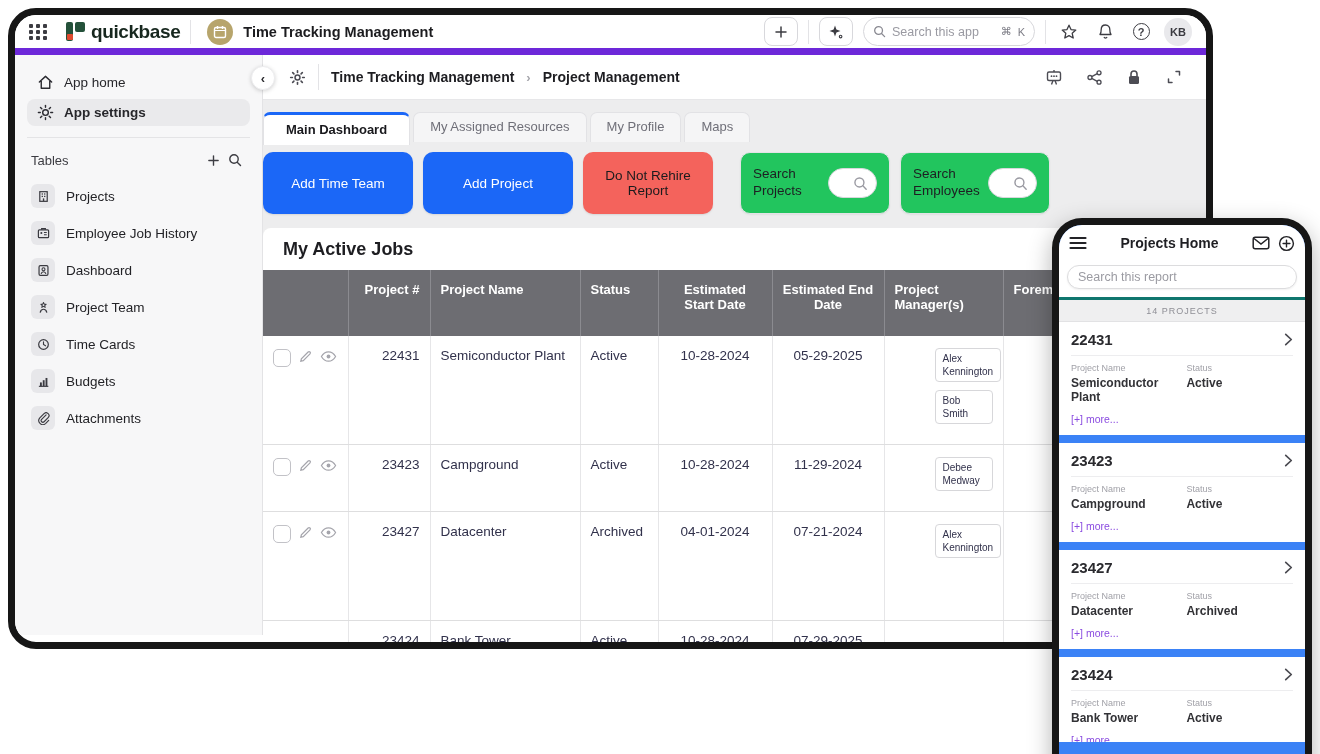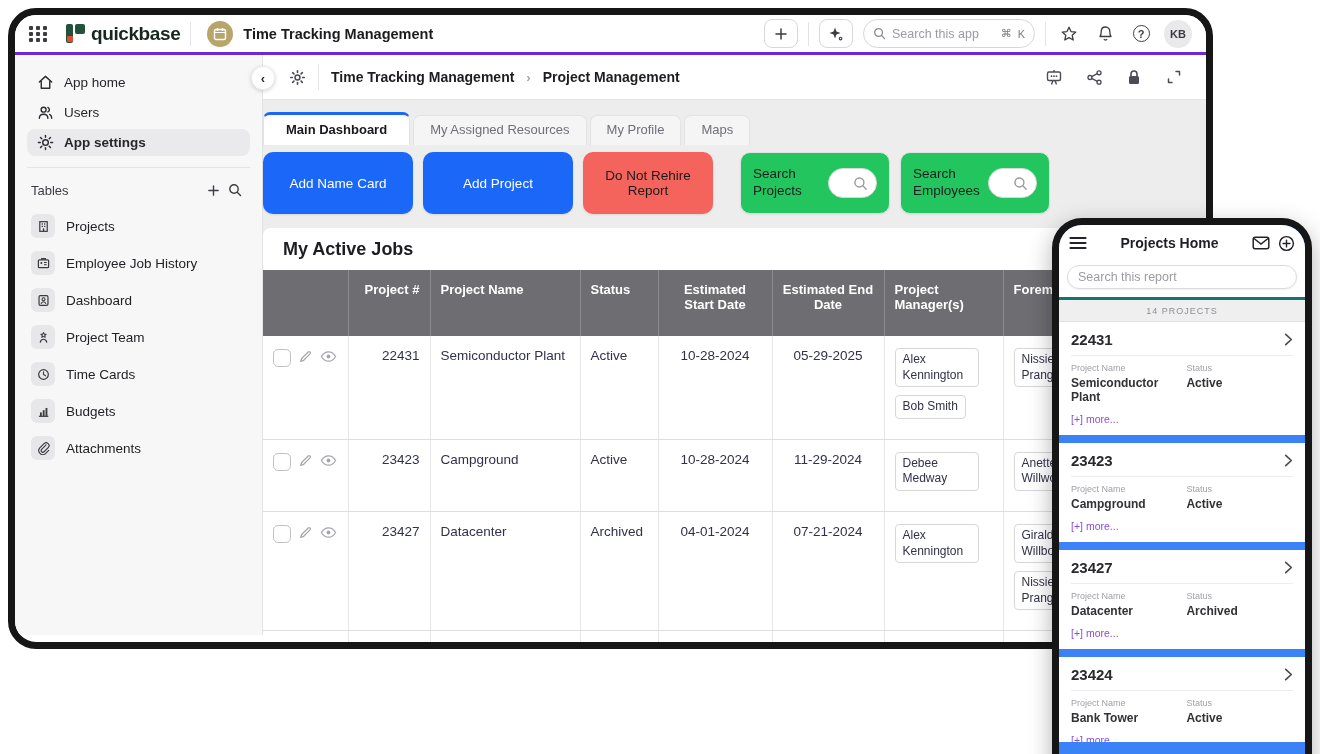--- a/index.html
+++ b/index.html
@@ -4,21 +4,21 @@
 <style>
   * { margin:0; padding:0; box-sizing:border-box; }
   html,body { width:1320px; height:754px; background:#fff; font-family:"Liberation Sans", sans-serif; }
   .stage { position:relative; width:1320px; height:754px; overflow:hidden; background:#fff; }
 
   
   .app-window { position:absolute; left:8px; top:8px; width:1205px; height:641px;
     border:7px solid #161616; border-radius:28px; background:#fff; overflow:hidden; z-index:1; }
 
   
-  .topbar { height:40px; background:#fff; border-bottom:3px solid #6d28d9; display:flex; align-items:center; padding:0 14px; gap:10px; }
+  .topbar { height:40px; background:#fff; border-bottom:7px solid #6d28d9; display:flex; align-items:center; padding:0 14px; gap:10px; }
   .waffle { display:grid; grid-template-columns:repeat(3,5px); grid-gap:2px; cursor:pointer; }
   .waffle i { width:4px; height:4px; background:#3c3c42; border-radius:1px; }
   .qb-logo { display:flex; align-items:center; gap:6px; margin-left:8px; }
   .qb-mark { position:relative; width:19px; height:19px; }
   .qb-mark .g1 { position:absolute; left:0; top:0; width:7px; height:19px; background:#24513a; border-radius:2px; }
   .qb-mark .g2 { position:absolute; left:9px; top:0; width:10px; height:10px; background:#24513a; border-radius:2px; }
   .qb-mark .r1 { position:absolute; left:1px; top:12px; width:6px; height:6px; background:#e04a2f; border-radius:1px; }
   .qb-word { font-size:19px; font-weight:bold; color:#17271e; letter-spacing:-0.4px; }
   .vdiv { width:1px; height:24px; background:#e3e3e6; }
   .app-chip { width:26px; height:26px; border-radius:50%; background:#b7a56c; display:flex; align-items:center; justify-content:center; margin-left:6px; }
@@ -46,21 +46,21 @@
   
   .main { flex:1; position:relative; background:#ededee; display:flex; flex-direction:column; min-width:0; }
   .subheader { height:45px; background:#fff; border-bottom:1px solid #e7e7e9; display:flex; align-items:center; padding:0 18px 0 26px; gap:12px; flex:none; }
   .collapse-btn { position:absolute; left:-12px; top:11px; width:24px; height:24px; background:#fff; border:1px solid #ececee; border-radius:50%; box-shadow:0 1px 4px rgba(0,0,0,0.18); display:flex; align-items:center; justify-content:center; font-size:13px; font-weight:bold; color:#2b2b2f; cursor:pointer; z-index:3; }
   .crumb { font-size:14px; font-weight:bold; color:#1d1d21; }
   .crumb-sep { color:#a6a6ac; font-size:13px; font-weight:bold; }
   .sh-spacer { flex:1; }
   .sh-ico { width:28px; height:24px; display:flex; align-items:center; justify-content:center; cursor:pointer; }
 
   .content { flex:1; padding:12px 0 0 0; display:flex; flex-direction:column; min-width:0; }
-  .tabs { display:flex; align-items:flex-end; height:33px; flex:none; }
+  .tabs { display:flex; align-items:flex-start; height:33px; flex:none; }
   .tab { height:30px; line-height:28px; padding:0 16px; background:#f5f5f6; border:1px solid #e2e2e5; border-bottom:none; border-radius:7px 7px 0 0; font-size:13px; color:#6f6f78; margin-right:3px; cursor:pointer; white-space:nowrap; }
   .tab.active { height:33px; line-height:29px; background:#fff; border-top:3px solid #1b67f7; font-weight:bold; color:#19191d; padding:0 22px; }
 
   .actions { display:flex; align-items:stretch; gap:10px; margin:7px 0 0 0; height:62px; flex:none; }
   .btn-solid { width:150px; border-radius:10px; display:flex; align-items:center; justify-content:center; text-align:center; font-size:13.5px; cursor:pointer; box-shadow:0 1px 2px rgba(0,0,0,0.10); }
   .btn-blue { background:#1b67f7; color:#fff; }
   .btn-red { background:#f4635c; color:#1b1b1d; width:130px; padding:0 14px; }
   .search-card { width:150px; background:#22c55e; border:1px solid #e3e3e6; border-radius:10px; display:flex; align-items:center; gap:9px; padding:0 12px; box-shadow:0 1px 2px rgba(0,0,0,0.06); }
   .search-card .lbl { font-size:13.5px; color:#1e1e22; width:66px; line-height:1.25; }
   .pill-input { flex:1; height:30px; border:1px solid #d8d8dc; border-radius:16px; background:#fff; display:flex; align-items:center; justify-content:flex-end; padding:0 8px; cursor:text; }
@@ -73,21 +73,21 @@
   table.grid col.c3{width:78px} table.grid col.c4{width:114px} table.grid col.c5{width:112px}
   table.grid col.c6{width:119px} table.grid col.c7{width:190px}
   th.hcell { background:#6d6d72; color:#fff; font-size:13px; font-weight:bold; text-align:left; vertical-align:top; padding:12px 10px; border-right:1px solid #8b8b90; height:66px; cursor:pointer; }
   th.hcell.last { border-right:none; }
   th.c-right, td.c-right { text-align:right; }
   th.c-center, td.c-center { text-align:center; }
   td.bcell { vertical-align:top; padding:12px 10px; border-right:1px solid #e6e6e8; border-bottom:1px solid #dededf; font-size:13.5px; color:#31314b; background:#fff; }
   .rowtools { display:flex; align-items:flex-start; gap:7px; padding-top:1px; }
   .cbx { width:18px; height:18px; border:1.5px solid #c2c2c7; border-radius:5px; background:#fff; cursor:pointer; flex:none; }
   .cbx.head { border:none; background:#fff; border-radius:4px; }
-  .pill { display:block; width:fit-content; max-width:84px; border:1px solid #d7d7da; border-radius:4px; background:#fff; padding:3px 7px; margin-bottom:8px; font-size:12px; line-height:1.3; color:#31314b; cursor:pointer; }
+  .pill { display:block; width:fit-content; max-width:84px; border:1px solid #d7d7da; border-radius:4px; background:#fff; padding:3px 7px; margin-bottom:8px; font-size:10px; line-height:1.3; color:#31314b; cursor:pointer;margin-left:40px; }
 
   
   .phone { position:absolute; left:1052px; top:218px; width:260px; height:628px; border:7px solid #161616; border-radius:30px; background:#3b82f6; overflow:hidden; z-index:5; box-shadow:0 8px 24px rgba(0,0,0,0.30); }
   .ph-header { height:36px; background:#fff; display:flex; align-items:center; padding:0 10px; gap:8px; }
   .ph-title { flex:1; text-align:center; font-size:14px; font-weight:bold; color:#1f1f23; }
   .ph-search-wrap { background:#fff; padding:4px 8px 8px; border-bottom:3px solid #0f766e; }
   .ph-search { height:24px; border:1px solid #dcdcde; border-radius:13px; background:#fff; box-shadow:0 1px 2px rgba(0,0,0,0.06); display:flex; align-items:center; padding:0 10px; font-size:12.5px; color:#9b9ba2; cursor:text; }
   .ph-count { height:22px; background:#efeff0; border-bottom:1px solid #e2e2e4; display:flex; align-items:center; justify-content:center; font-size:9px; letter-spacing:1px; color:#8e8e95; }
   .ph-list { overflow:hidden; height:420px; }
   .ph-item { background:#fff; margin-bottom:8px; padding:9px 12px 10px; cursor:pointer; }
@@ -183,28 +183,20 @@
     </div>
 
     <div class="win-body">
 
       <div class="sidebar">
         <div class="snav">
           <svg class="ic" width="17" height="17" viewBox="0 0 18 18">
               <path d="M2.5 8.5 L9 2.5 L15.5 8.5 M4.5 7.5 V15 H13.5 V7.5" fill="none" stroke="#2c2c32" stroke-width="1.5" stroke-linejoin="round" stroke-linecap="round"></path>
             </svg>
           <span>App home</span>
-        </div>
-        <div class="snav">
-          <svg class="ic" width="17" height="17" viewBox="0 0 18 18">
-              <circle cx="7" cy="6" r="2.6" fill="none" stroke="#2c2c32" stroke-width="1.5"></circle>
-              <path d="M2.5 15 c0-2.6 2-4.2 4.5-4.2 s4.5 1.6 4.5 4.2" fill="none" stroke="#2c2c32" stroke-width="1.5" stroke-linecap="round"></path>
-              <path d="M11.5 3.6 a2.6 2.6 0 0 1 0 4.8 M13.4 11 c1.4 0.7 2.2 2 2.2 4" fill="none" stroke="#2c2c32" stroke-width="1.5" stroke-linecap="round"></path>
-            </svg>
-          <span>Users</span>
         </div>
         <div class="snav active">
           <svg class="ic" width="17" height="17" viewBox="0 0 18 18">
               <circle cx="9" cy="9" r="3" fill="none" stroke="#2c2c32" stroke-width="1.5"></circle>
               <g stroke="#2c2c32" stroke-width="1.5" stroke-linecap="round">
                 <line x1="9" y1="1.5" x2="9" y2="3.5"></line>
                 <line x1="9" y1="14.5" x2="9" y2="16.5"></line>
                 <line x1="1.5" y1="9" x2="3.5" y2="9"></line>
                 <line x1="14.5" y1="9" x2="16.5" y2="9"></line>
                 <line x1="3.7" y1="3.7" x2="5.1" y2="5.1"></line>
@@ -369,21 +361,21 @@
 
         <div class="content">
           <div class="tabs">
             <div class="tab active">Main Dashboard</div>
             <div class="tab">My Assigned Resources</div>
             <div class="tab">My Profile</div>
             <div class="tab">Maps</div>
           </div>
 
           <div class="actions">
-            <div class="btn-solid btn-blue">Add Name Card</div>
+            <div class="btn-solid btn-blue">Add Time Team</div>
             <div class="btn-solid btn-blue">Add Project</div>
             <div class="btn-solid btn-red">Do Not Rehire Report</div>
             <div class="search-card gap-lg">
               <span class="lbl">Search Projects</span>
               <span class="pill-input">
                 <svg class="ic" width="15" height="15" viewBox="0 0 14 14">
                     <circle cx="6" cy="6" r="4.2" fill="none" stroke="#9a9aa2" stroke-width="1.3"></circle>
                     <line x1="9.2" y1="9.2" x2="12.3" y2="12.3" stroke="#9a9aa2" stroke-width="1.3" stroke-linecap="round"></line>
                   </svg>
               </span>

